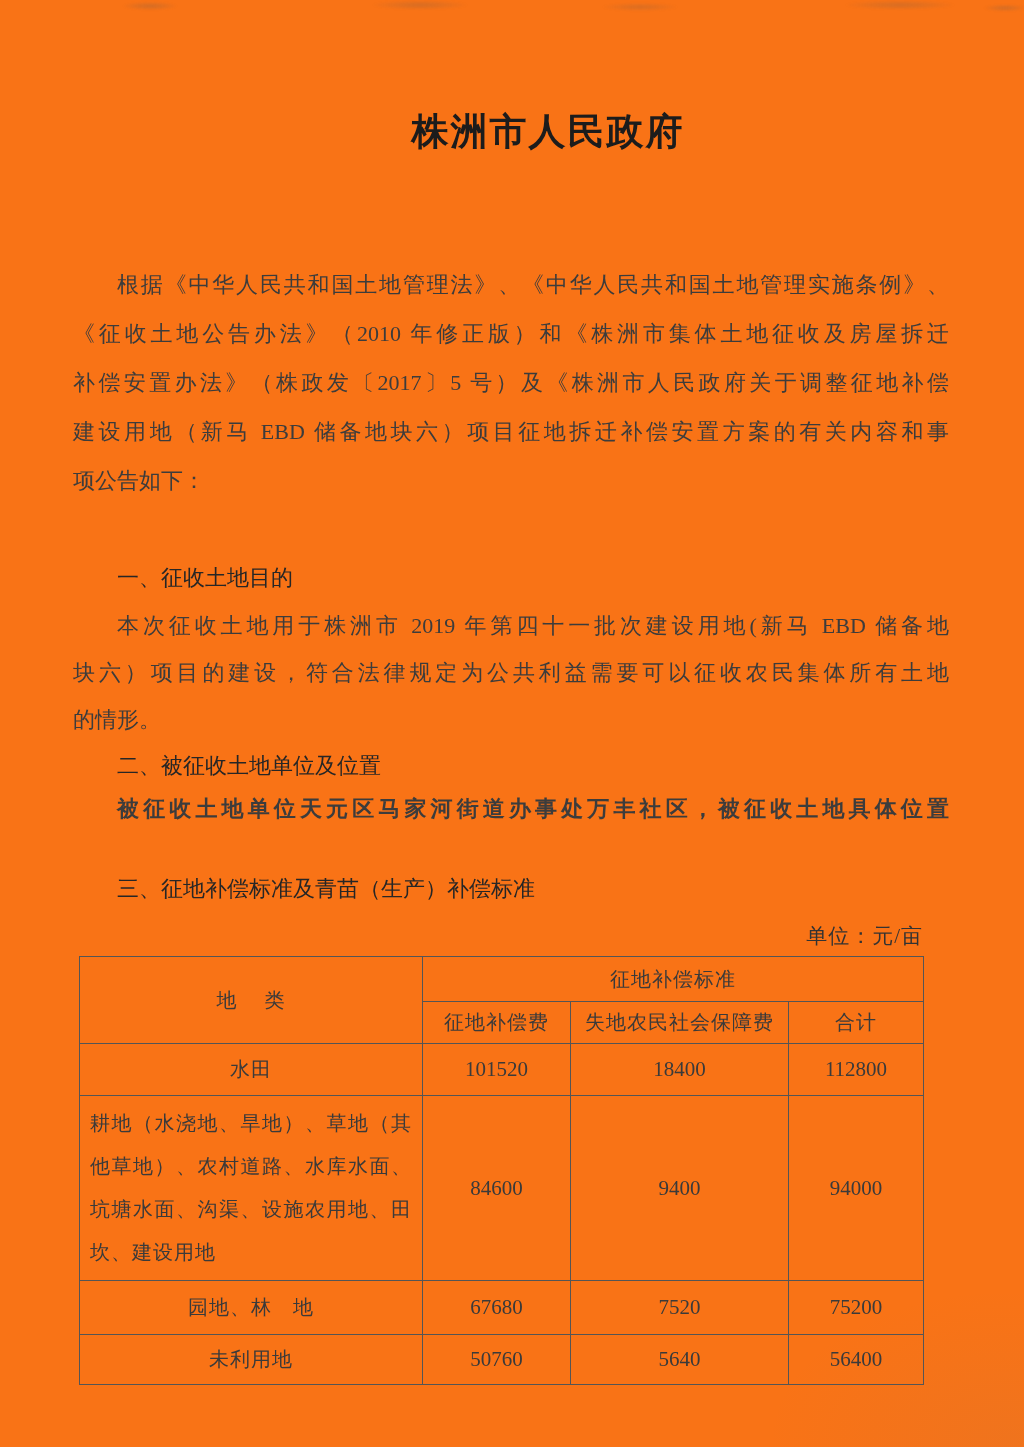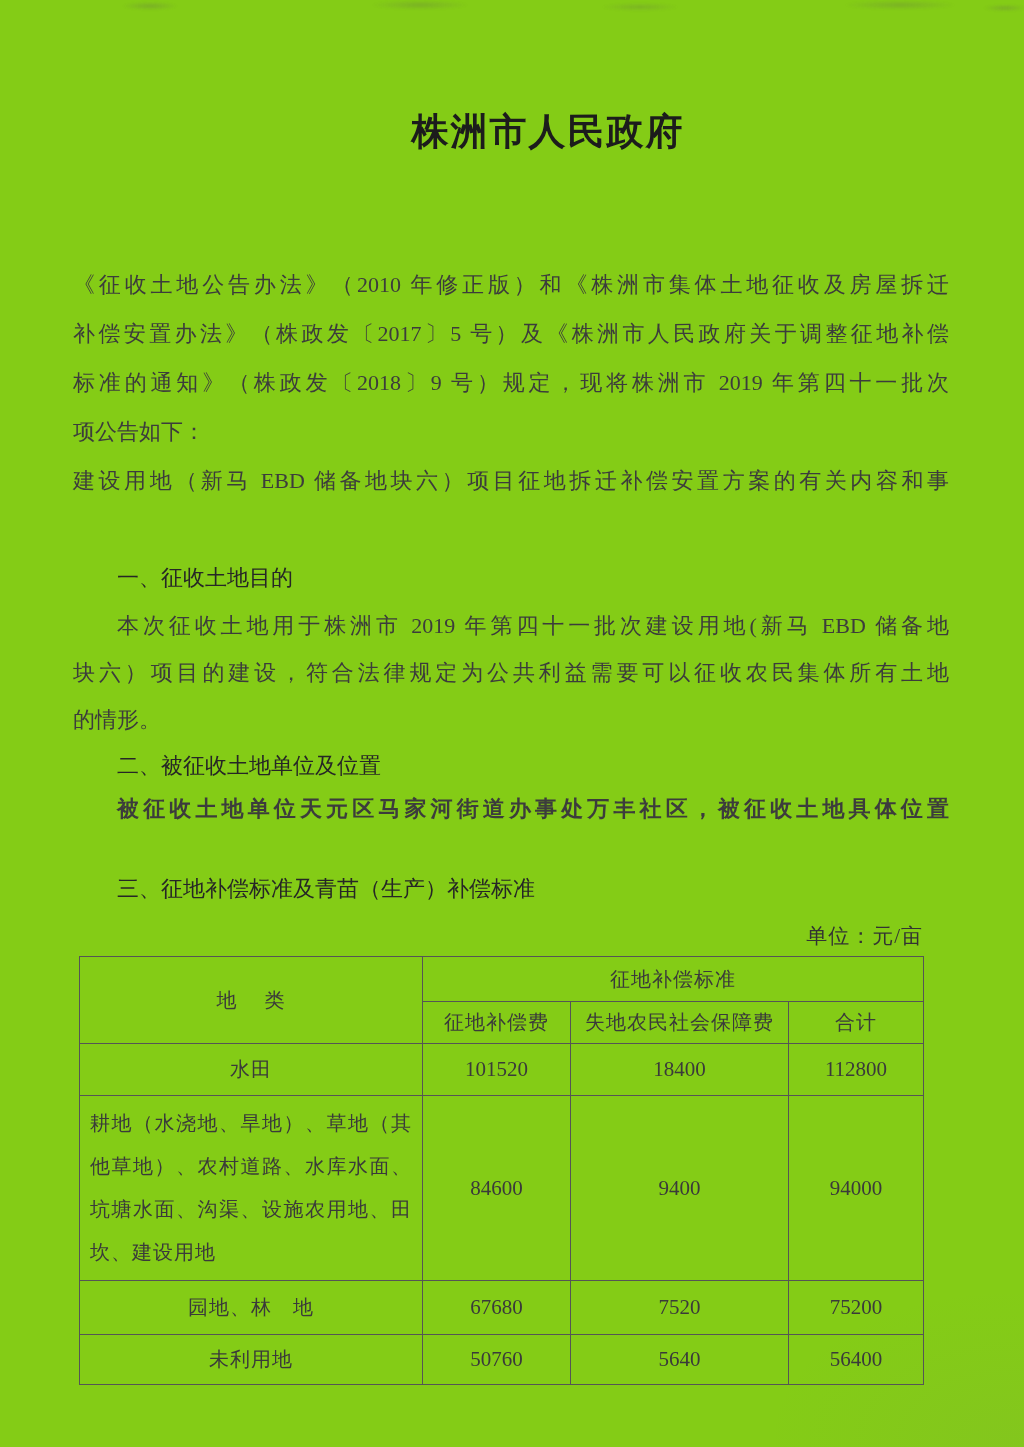--- a/index.html
+++ b/index.html
@@ -2,21 +2,21 @@
 <html><head>
 <meta charset="utf-8">
 <style>
   * { margin: 0; padding: 0; box-sizing: border-box; }
   html, body { background: #e9e9e9; }
   .page {
     position: relative;
     width: 1024px;
     height: 1447px;
     margin: 0 auto;
-    background: #84cc16;
+    background: #f97316;
     overflow: hidden;
     font-family: "Liberation Serif", "DejaVu Serif", serif;
     color: #3d3d3d;
   }
   
   .scan-top-noise {
     position: absolute; left: 0; top: 0; width: 100%; height: 16px;
     background:
       radial-gradient(ellipse 40px 6px at 150px 6px, rgba(90,90,90,.25), transparent 70%),
       radial-gradient(ellipse 70px 7px at 420px 5px, rgba(90,90,90,.22), transparent 70%),
@@ -86,25 +86,25 @@
 <body>
 
 <div class="page">
 
   <div class="scan-top-noise"></div>
   <div class="scan-corner-shade"></div>
 
   <div class="title title-1">株洲市人民政府</div>
 
   <div class="para para-intro">
+    <div class="line just indent">根据《中华人民共和国土地管理法》、《中华人民共和国土地管理实施条例》、</div>
     <div class="line just">《征收土地公告办法》（2010 年修正版）和《株洲市集体土地征收及房屋拆迁</div>
     <div class="line just">补偿安置办法》（株政发〔2017〕5 号）及《株洲市人民政府关于调整征地补偿</div>
-    <div class="line just">标准的通知》（株政发〔2018〕9 号）规定，现将株洲市 2019 年第四十一批次</div>
+    <div class="line just">建设用地（新马 EBD 储备地块六）项目征地拆迁补偿安置方案的有关内容和事</div>
     <div class="line">项公告如下：</div>
-    <div class="line just">建设用地（新马 EBD 储备地块六）项目征地拆迁补偿安置方案的有关内容和事</div>
   </div>
 
   <div class="heading heading-1">一、征收土地目的</div>
   <div class="para para-s1">
     <div class="line just indent">本次征收土地用于株洲市 2019 年第四十一批次建设用地(新马 EBD 储备地</div>
     <div class="line just">块六）项目的建设，符合法律规定为公共利益需要可以征收农民集体所有土地</div>
     <div class="line">的情形。</div>
   </div>
 
   <div class="heading heading-2">二、被征收土地单位及位置</div>

